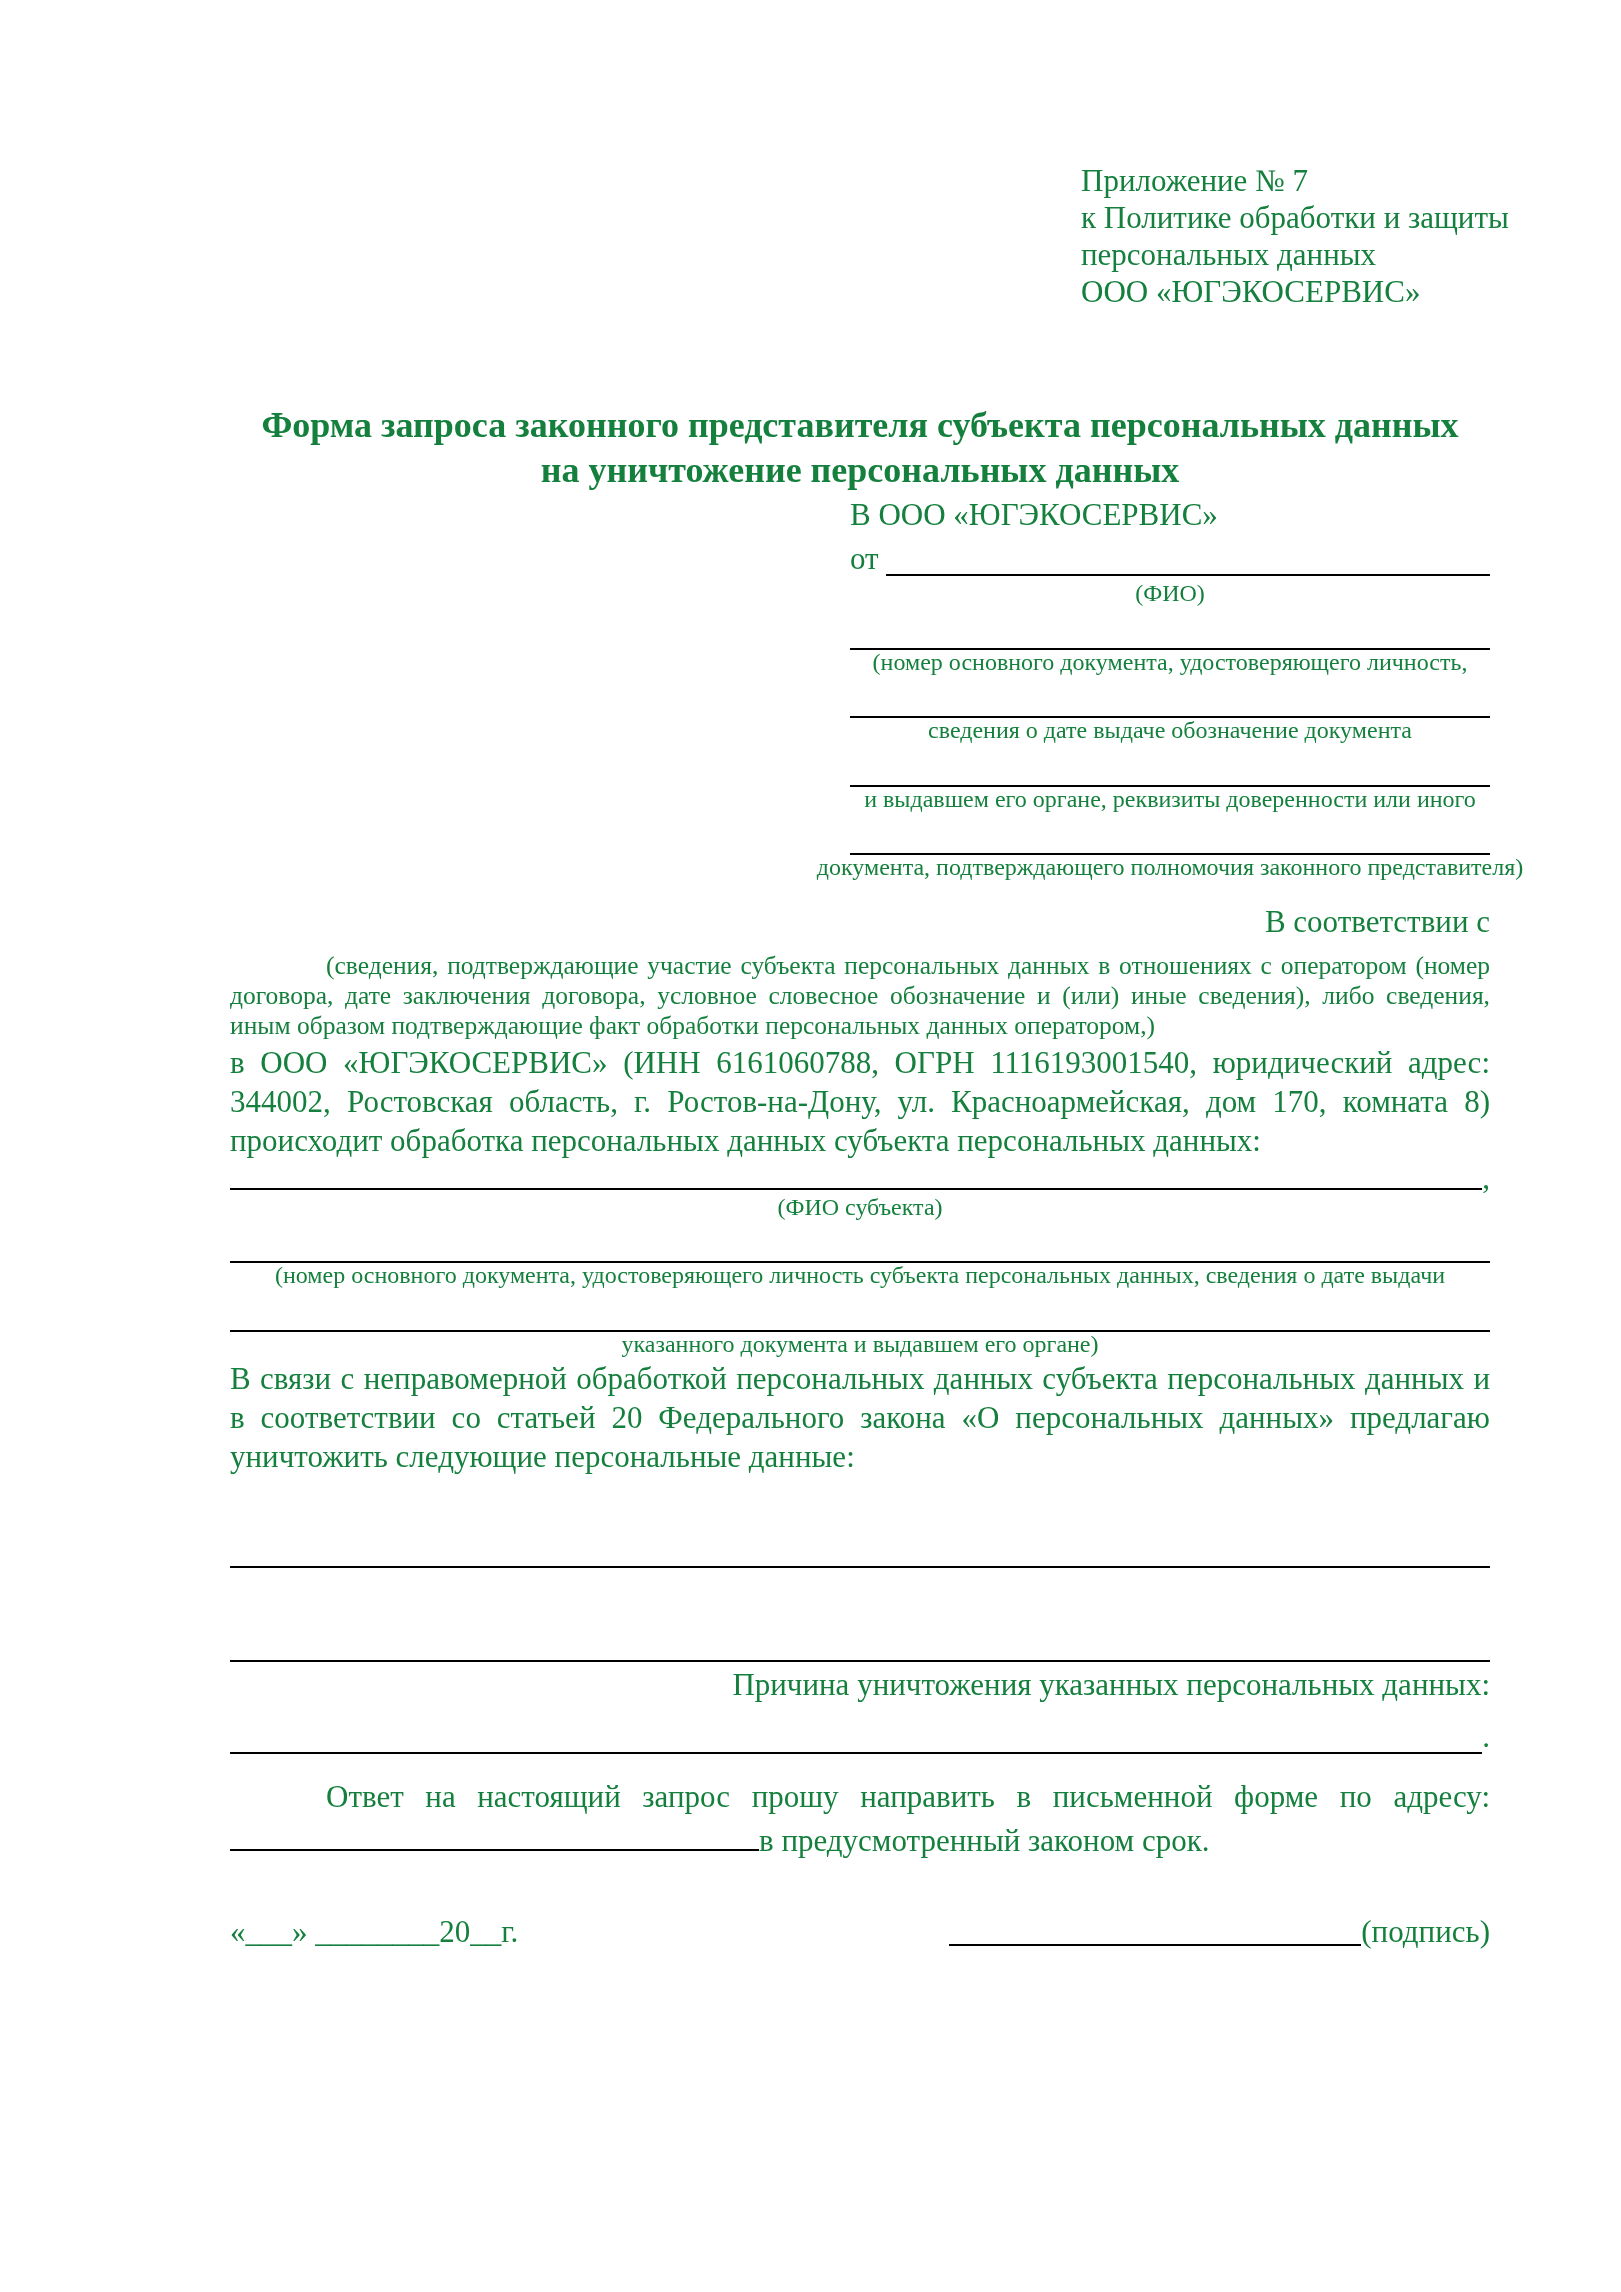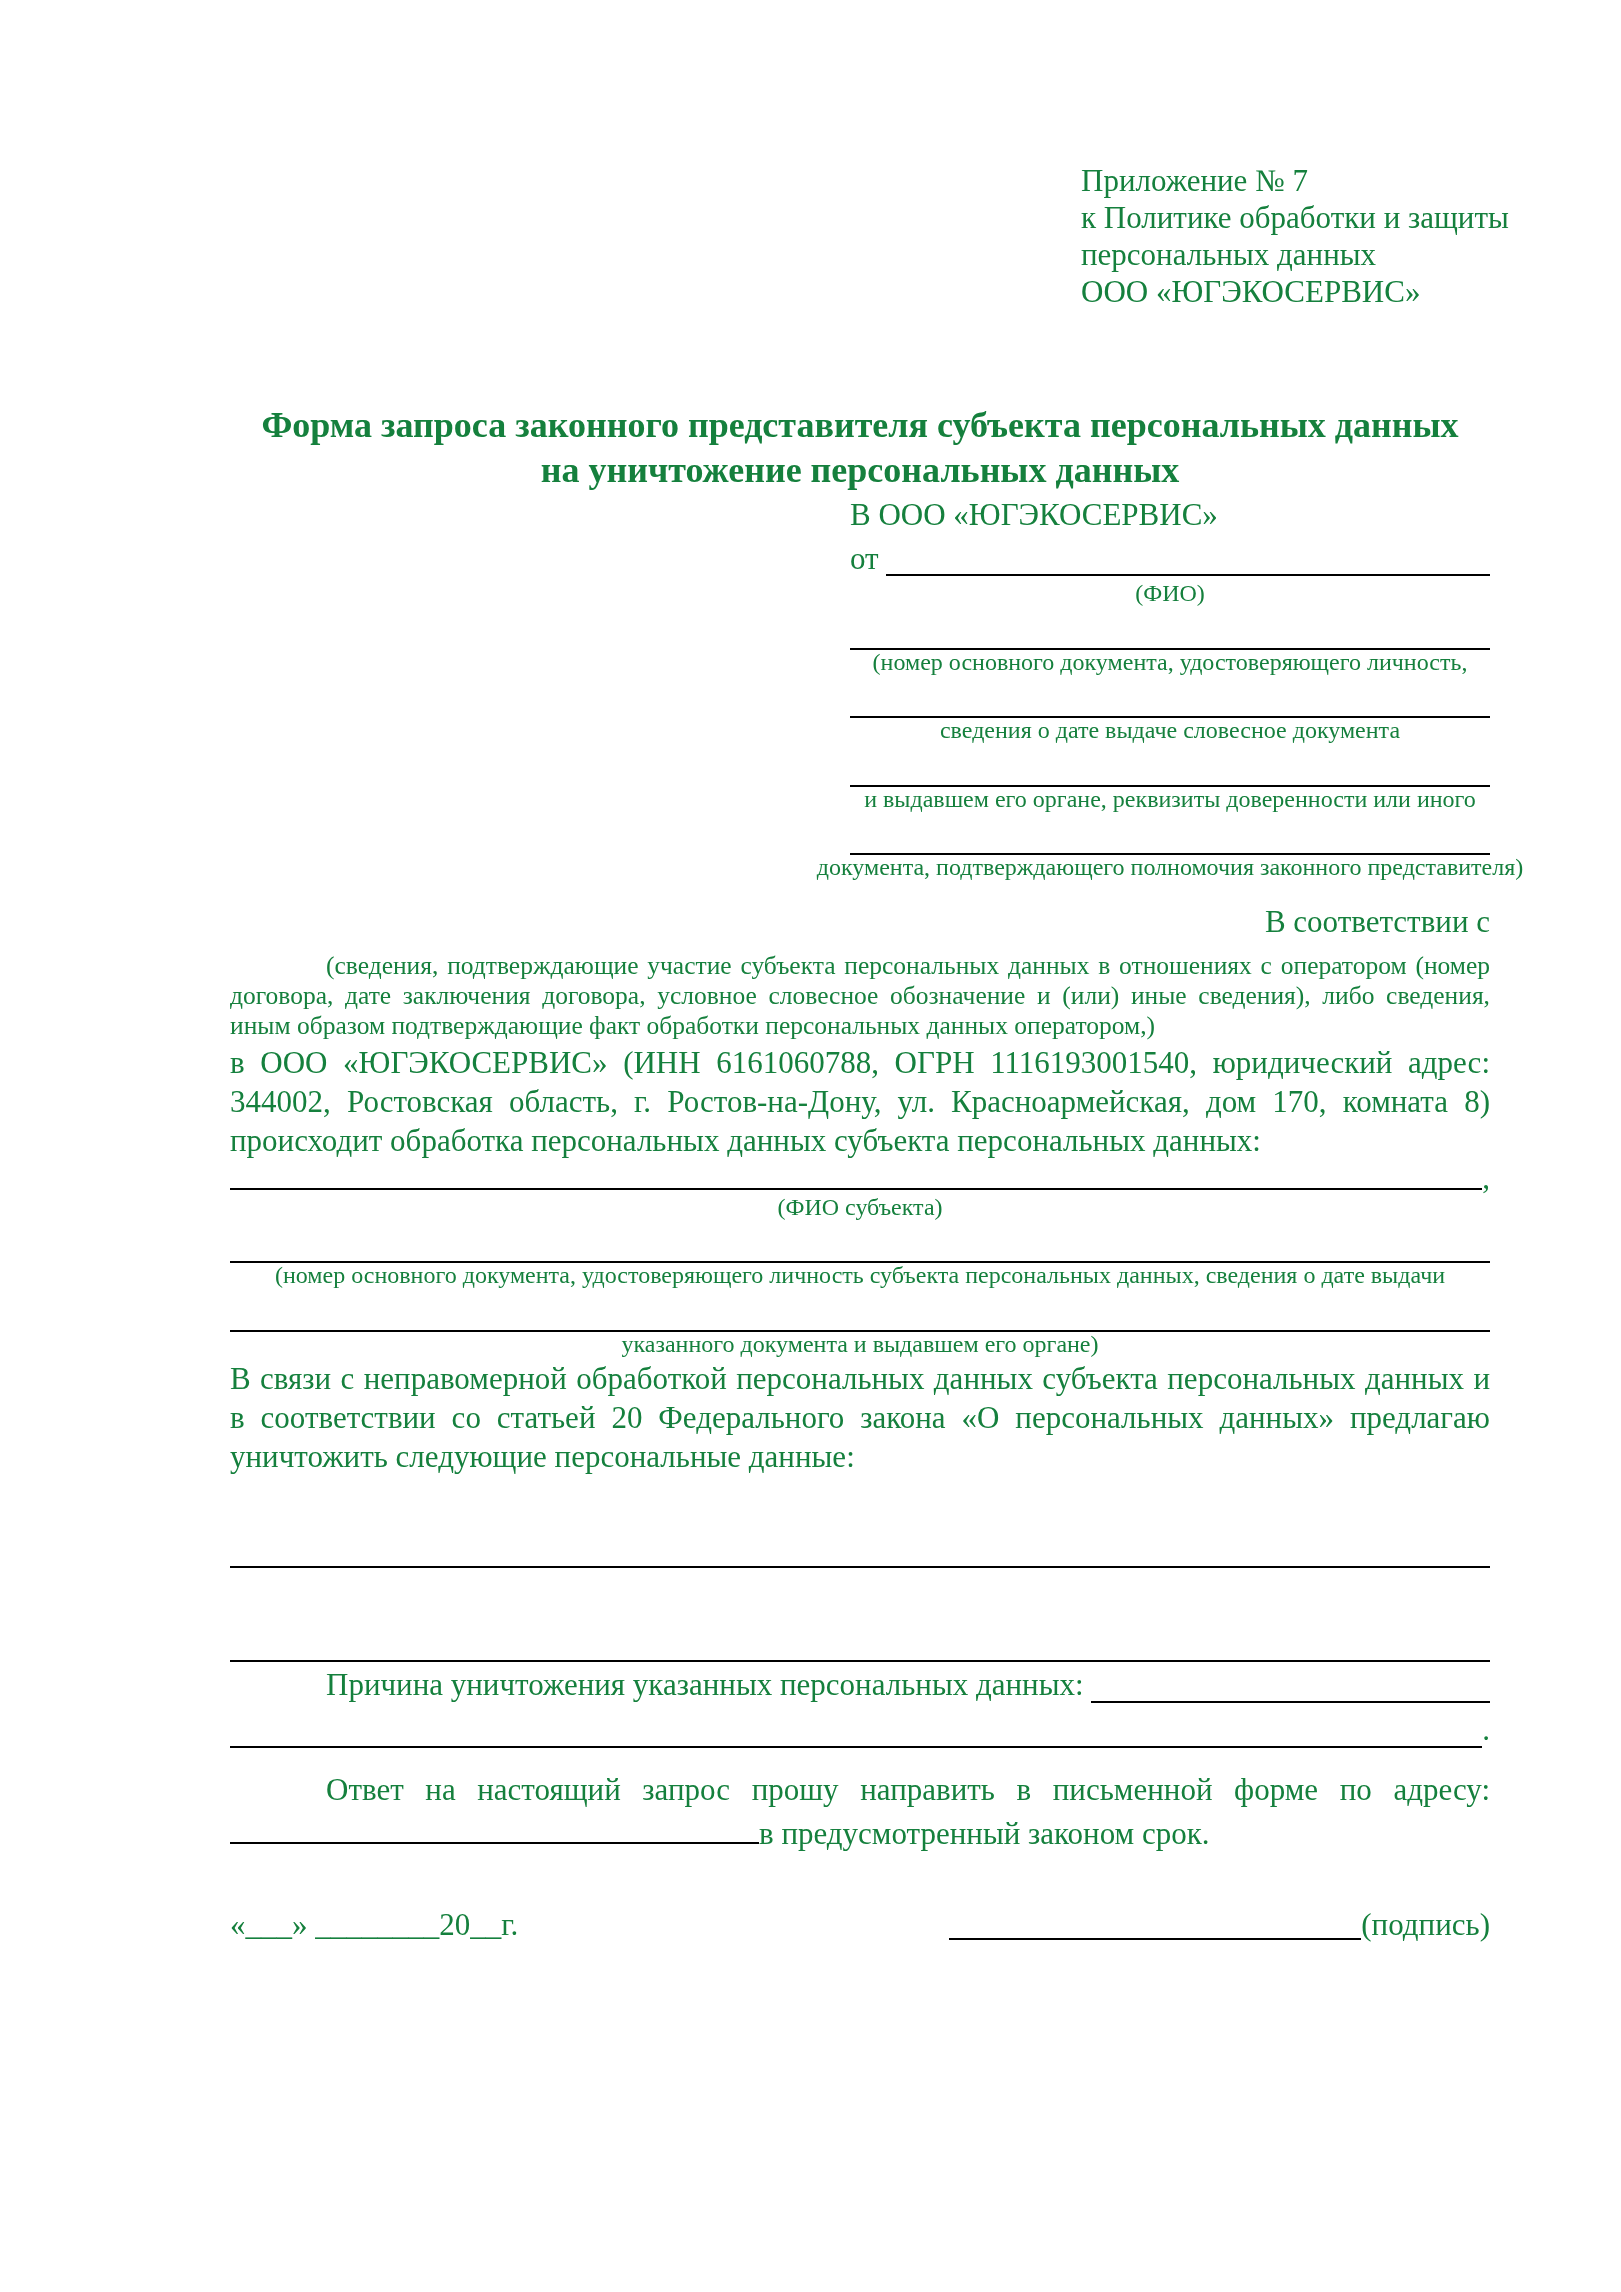--- a/index.html
+++ b/index.html
@@ -22,21 +22,21 @@
   .fill.noml{margin-left:0;}
   .cap{font-size:24px;line-height:25.5px;display:flex;justify-content:center;white-space:nowrap;}
   .blank{height:41px;border-bottom:2.9px solid #000;}
   .accordance{margin-top:19.6px;flex-direction:column;}
   .indent-lead{margin-left:96px;white-space:nowrap;}
   .fineprint{margin:0;font-size:25.5px;line-height:30px;text-align:justify;text-indent:96px;}
   .para{margin:2px 0 0 0;line-height:39px;text-align:justify;}
   .subject-fio{height:35px;line-height:35px;}
   .gap1{margin-top:49px;}
   .gap2{margin-top:51px;}
-  .reason{line-height:45px;}
+  .reason{line-height:45px;flex-direction:column;}
   .endline{line-height:45px;}
   .reply{margin-top:16px;line-height:44px;}
   .inline-blank{display:inline-block;width:529px;border-bottom:2.9px solid #000;}
   .footer{margin-top:49px;display:flex;justify-content:space-between;align-items:flex-end;line-height:39px;gap:40px;}
   .sig{display:flex;align-items:flex-end;}
   .sig-line{display:inline-block;width:412px;border-bottom:2.9px solid #000;margin-bottom:4.9px;}
 </style>
 </head>
 <body>
 
@@ -58,21 +58,21 @@
     <div class="addr-to">В ООО «ЮГЭКОСЕРВИС»</div>
     <div class="flexline">
       <span>от</span>
       <span class="fill"></span>
     </div>
     <div class="cap">(ФИО)</div>
 
     <div class="blank"></div>
     <div class="cap">(номер основного документа, удостоверяющего личность,</div>
     <div class="blank"></div>
-    <div class="cap">сведения о дате выдаче словесное документа</div>
+    <div class="cap">сведения о дате выдаче обозначение документа</div>
     <div class="blank"></div>
     <div class="cap">и выдавшем его органе, реквизиты доверенности или иного</div>
     <div class="blank"></div>
     <div class="cap">документа, подтверждающего полномочия законного представителя)</div>
   </div>
 
   <div class="flexline accordance">
     <span class="indent-lead">В соответствии с</span>
     <span class="fill"></span>
   </div>

